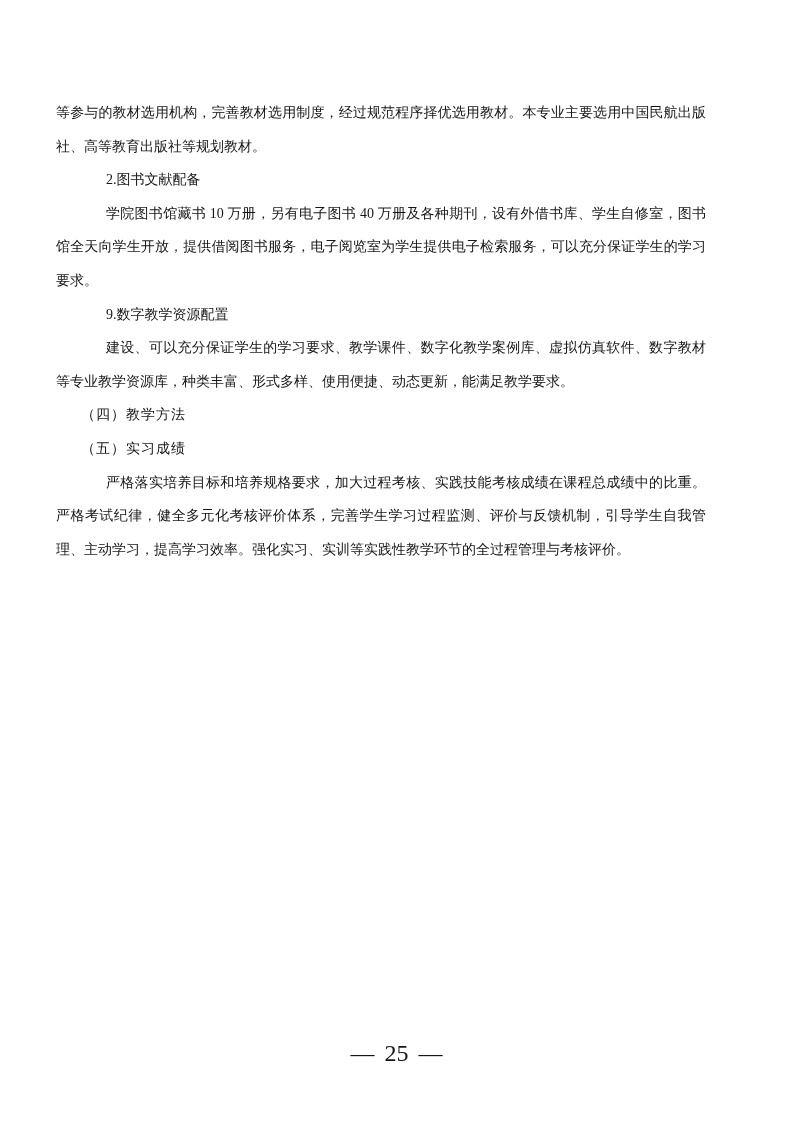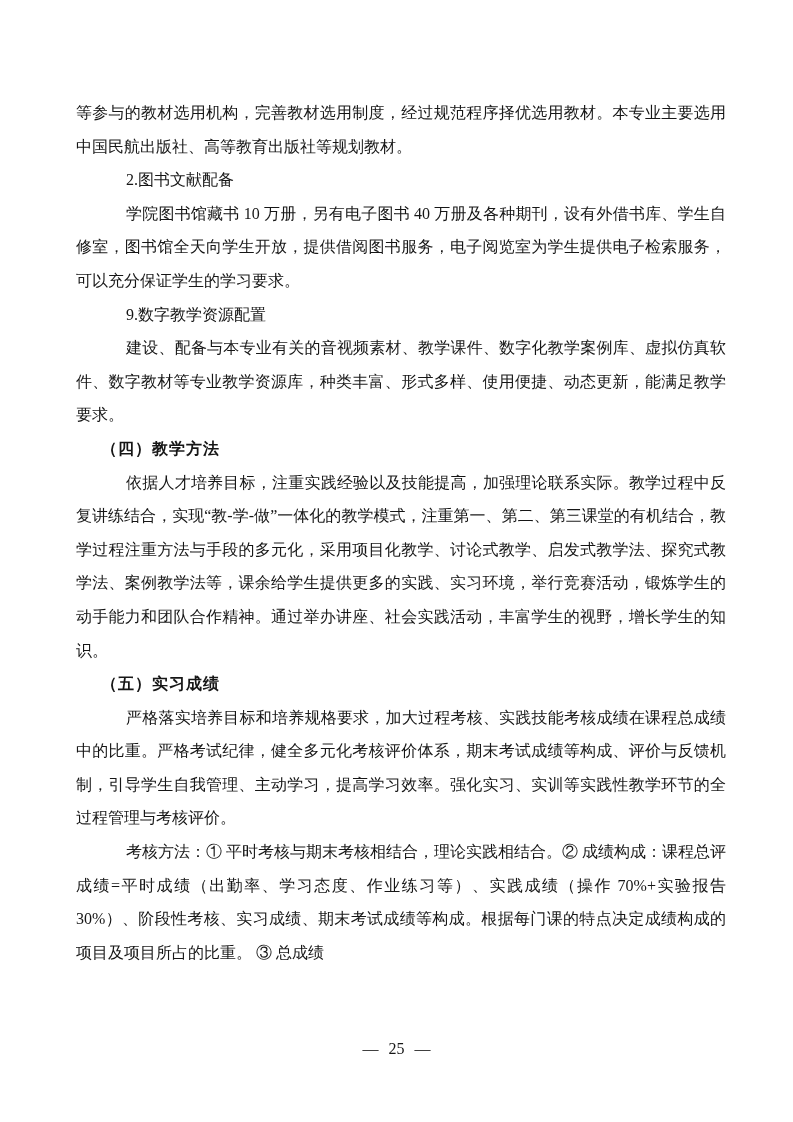--- a/index.html
+++ b/index.html
@@ -10,62 +10,60 @@
   }
   .page {
     position: relative;
     width: 793px; height: 1122px;
     background: #ffffff;
     overflow: hidden;
     color: #161616;
   }
   .content {
     position: absolute;
-    left: 76px; top: 96px;
+    left: 56px; top: 96px;
     width: 650px;
-    font-size: 16px;
+    font-size: 14px;
     line-height: 33.6px;
     text-align: justify;
     text-justify: inter-character;
   }
   .content p { margin: 0; padding: 0; }
   .para        { text-indent: 50px; }
   .para.first  { text-indent: 0; }
   .subheading  { text-indent: 50px; }
   .heading {
     text-indent: 25px;
-    font-weight: bold;
+    font-weight: normal;
     font-family: "Liberation Sans", "DejaVu Sans", sans-serif;
     letter-spacing: 1px;
   }
   .footer {
     position: absolute;
     left: 0; top: 1040px;
     width: 793px;
     text-align: center;
-    font-size: 16px;
+    font-size: 24px;
     color: #161616;
   }
   .footer .dash { padding: 0 10px; letter-spacing: 0; }
 </style>
 </head>
 <body>
 
 <div class="page">
 
   <div class="content">
     <p class="para first">等参与的教材选用机构，完善教材选用制度，经过规范程序择优选用教材。本专业主要选用中国民航出版社、高等教育出版社等规划教材。</p>
     <p class="subheading">2.图书文献配备</p>
     <p class="para">学院图书馆藏书 10 万册，另有电子图书 40 万册及各种期刊，设有外借书库、学生自修室，图书馆全天向学生开放，提供借阅图书服务，电子阅览室为学生提供电子检索服务，可以充分保证学生的学习要求。</p>
     <p class="subheading">9.数字教学资源配置</p>
-    <p class="para">建设、配备与本专业有关的音视频素材、教学课件、数字化教学案例库、虚拟仿真软件、数字教材等专业教学资源库，种类丰富、形式多样、使用便捷、动态更新，能满足教学要求。</p>
+    <p class="para">建设、可以充分保证学生的学习要求、教学课件、数字化教学案例库、虚拟仿真软件、数字教材等专业教学资源库，种类丰富、形式多样、使用便捷、动态更新，能满足教学要求。</p>
     <p class="heading">（四）教学方法</p>
-    <p class="para">依据人才培养目标，注重实践经验以及技能提高，加强理论联系实际。教学过程中反复讲练结合，实现“教-学-做”一体化的教学模式，注重第一、第二、第三课堂的有机结合，教学过程注重方法与手段的多元化，采用项目化教学、讨论式教学、启发式教学法、探究式教学法、案例教学法等，课余给学生提供更多的实践、实习环境，举行竞赛活动，锻炼学生的动手能力和团队合作精神。通过举办讲座、社会实践活动，丰富学生的视野，增长学生的知识。</p>
     <p class="heading">（五）实习成绩</p>
-    <p class="para">严格落实培养目标和培养规格要求，加大过程考核、实践技能考核成绩在课程总成绩中的比重。严格考试纪律，健全多元化考核评价体系，期末考试成绩等构成、评价与反馈机制，引导学生自我管理、主动学习，提高学习效率。强化实习、实训等实践性教学环节的全过程管理与考核评价。</p>
-    <p class="para">考核方法：① 平时考核与期末考核相结合，理论实践相结合。② 成绩构成：课程总评成绩=平时成绩（出勤率、学习态度、作业练习等）、实践成绩（操作 70%+实验报告 30%）、阶段性考核、实习成绩、期末考试成绩等构成。根据每门课的特点决定成绩构成的项目及项目所占的比重。 ③ 总成绩</p>
+    <p class="para">严格落实培养目标和培养规格要求，加大过程考核、实践技能考核成绩在课程总成绩中的比重。严格考试纪律，健全多元化考核评价体系，完善学生学习过程监测、评价与反馈机制，引导学生自我管理、主动学习，提高学习效率。强化实习、实训等实践性教学环节的全过程管理与考核评价。</p>
   </div>
 
   <div class="footer">
     <span class="dash">—</span><span>25</span><span class="dash">—</span>
   </div>
 
 </div>
 
 </body></html>

